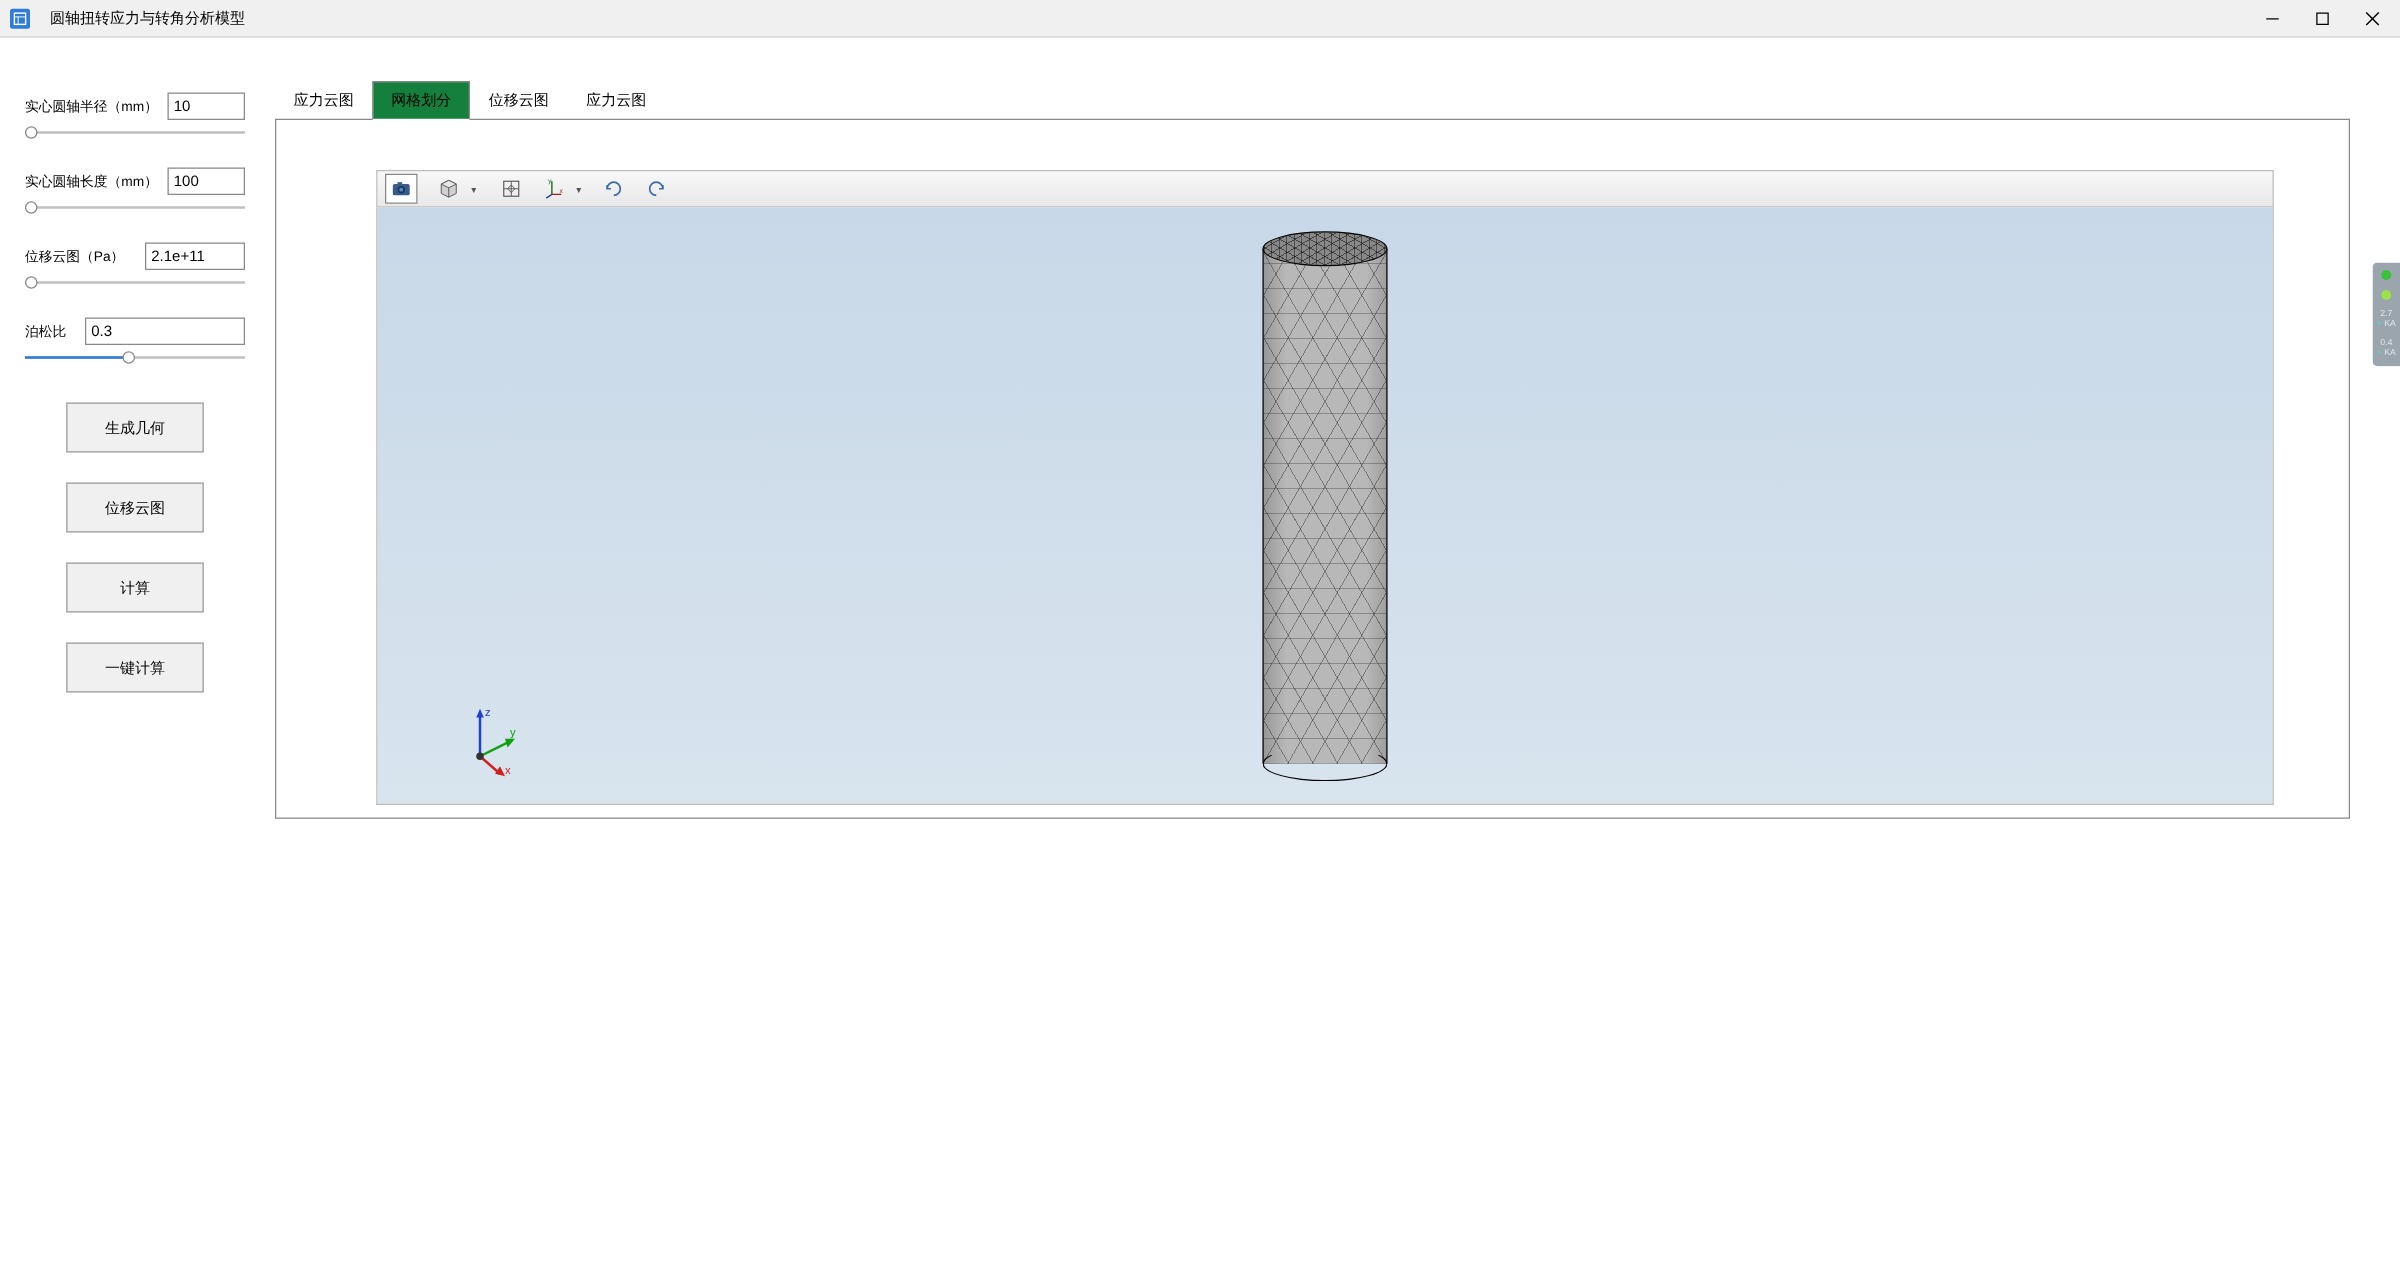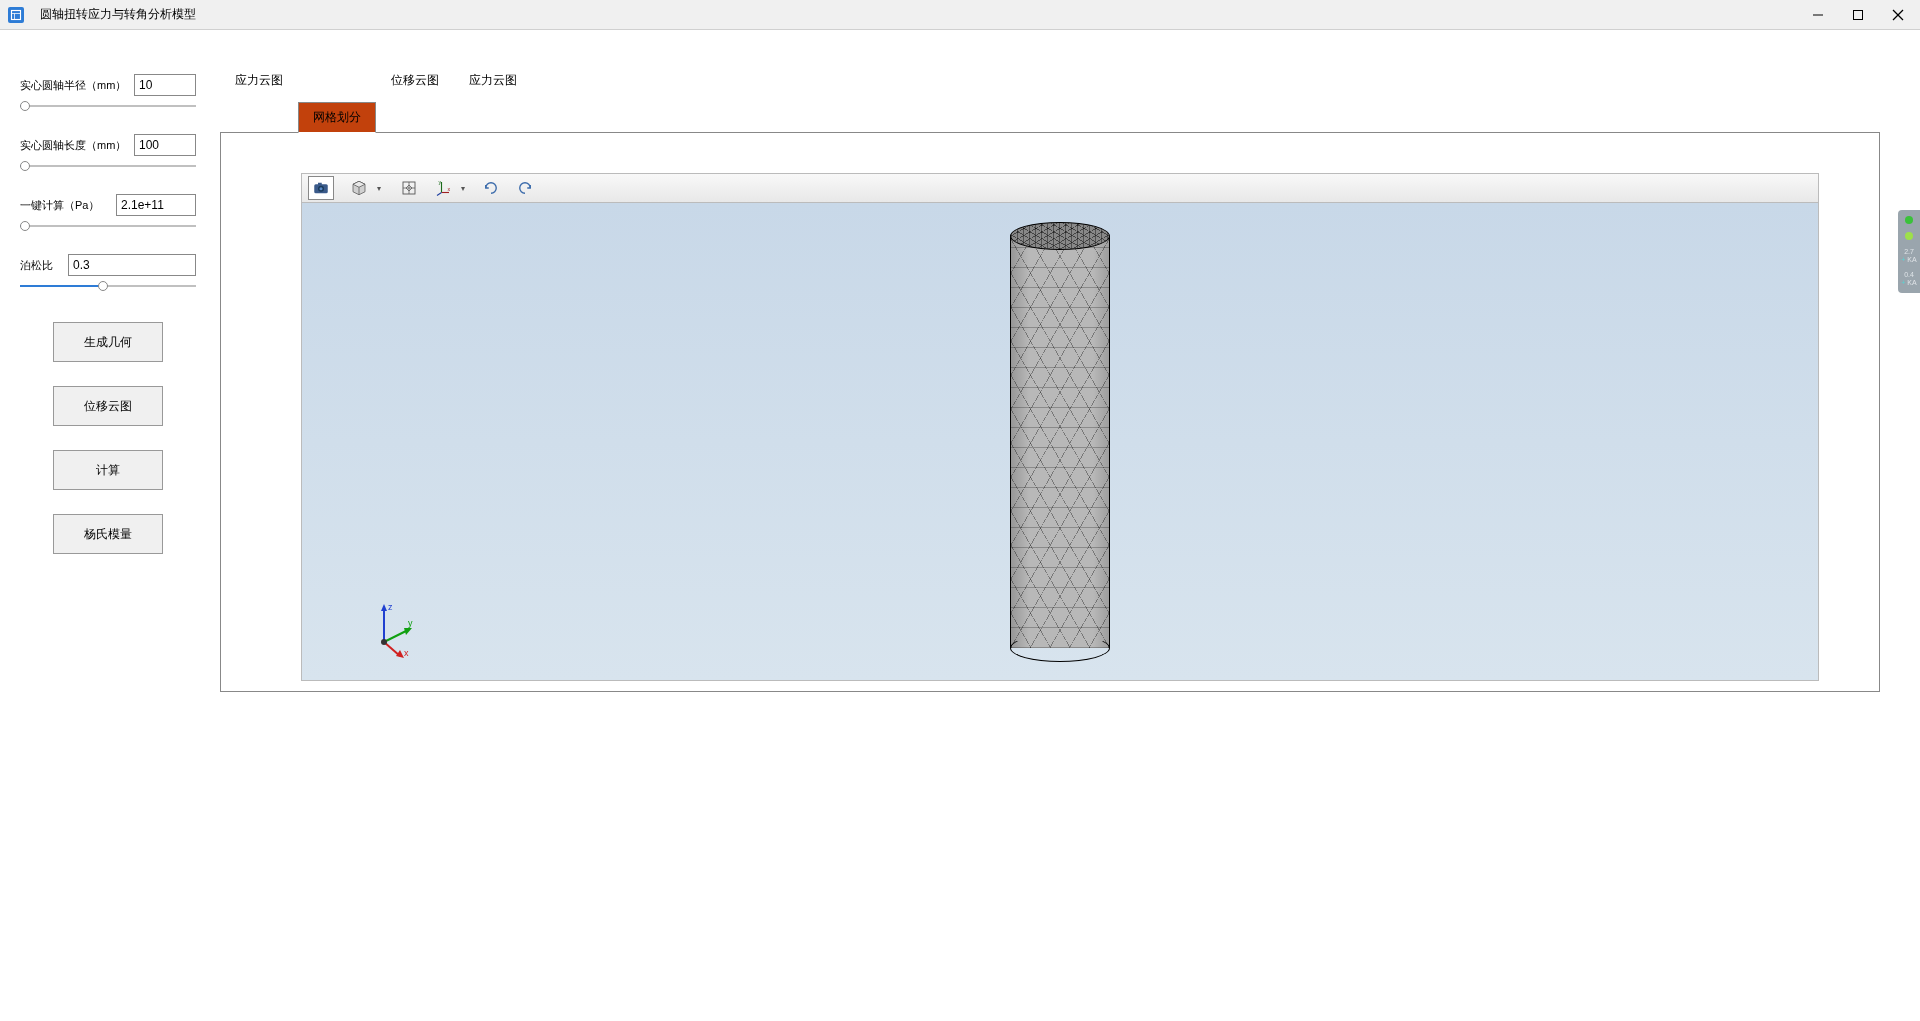--- a/index.html
+++ b/index.html
@@ -40,21 +40,21 @@
       width: 110px; height: 40px; background: #f0f0f0; border: 1px solid #999;
       cursor: pointer; font-size: 12px;
     }
 
     .content { flex: 1; padding: 34px 40px 20px 0; position: relative; }
     .tabs { display: flex; gap: 0; margin-bottom: 0; }
     .tab {
       padding: 6px 14px; font-size: 12px; cursor: pointer;
       border: 1px solid transparent; background: transparent; position: relative; top: 1px;
     }
-    .tab.active { background: #c2410c; border: 1px solid #888; border-bottom: 1px solid #fff; margin-top: 37px; }
+    .tab.active { background: #15803d; border: 1px solid #888; border-bottom: 1px solid #fff; }
     
     .viewport-frame { border: 1px solid #888; background: #fff; padding: 40px 60px 10px 80px; height: 560px; }
     .viewport-toolbar {
       height: 30px; background: linear-gradient(#f8f8f8,#e8e8e8); border: 1px solid #bbb;
       display: flex; align-items: center; padding: 0 6px; gap: 2px;
     }
     .vt-btn {
       width: 26px; height: 24px; display: flex; align-items: center; justify-content: center;
       border: 1px solid transparent; cursor: pointer; position: relative;
     }
@@ -172,21 +172,21 @@
       </div>
       <div class="slider-wrap">
         <div class="slider-track"></div>
           <div class="slider-fill" style="width:3%"></div>
           <div class="slider-thumb" style="left:3%"></div>
       </div>
     </div>
 
     <div class="param-row">
       <div class="param-label-input">
-        <span class="param-label">一键计算（Pa）</span>
+        <span class="param-label">位移云图（Pa）</span>
         <input class="param-input" style="width: 80px;" value="2.1e+11">
       </div>
       <div class="slider-wrap">
         <div class="slider-track"></div>
           <div class="slider-fill" style="width:3%"></div>
           <div class="slider-thumb" style="left:3%"></div>
       </div>
     </div>
 
     <div class="param-row">
@@ -198,21 +198,21 @@
         <div class="slider-track"></div>
           <div class="slider-fill" style="width:47%"></div>
           <div class="slider-thumb" style="left:47%"></div>
       </div>
     </div>
 
     <div class="action-buttons">
       <button class="action-btn">生成几何</button>
       <button class="action-btn">位移云图</button>
       <button class="action-btn">计算</button>
-      <button class="action-btn">杨氏模量</button>
+      <button class="action-btn">一键计算</button>
     </div>
   </div>
 
   <div class="content">
     <div class="tabs">
       <div class="tab">应力云图</div>
       <div class="tab active">网格划分</div>
       <div class="tab">位移云图</div>
       <div class="tab">应力云图</div>
     </div>

